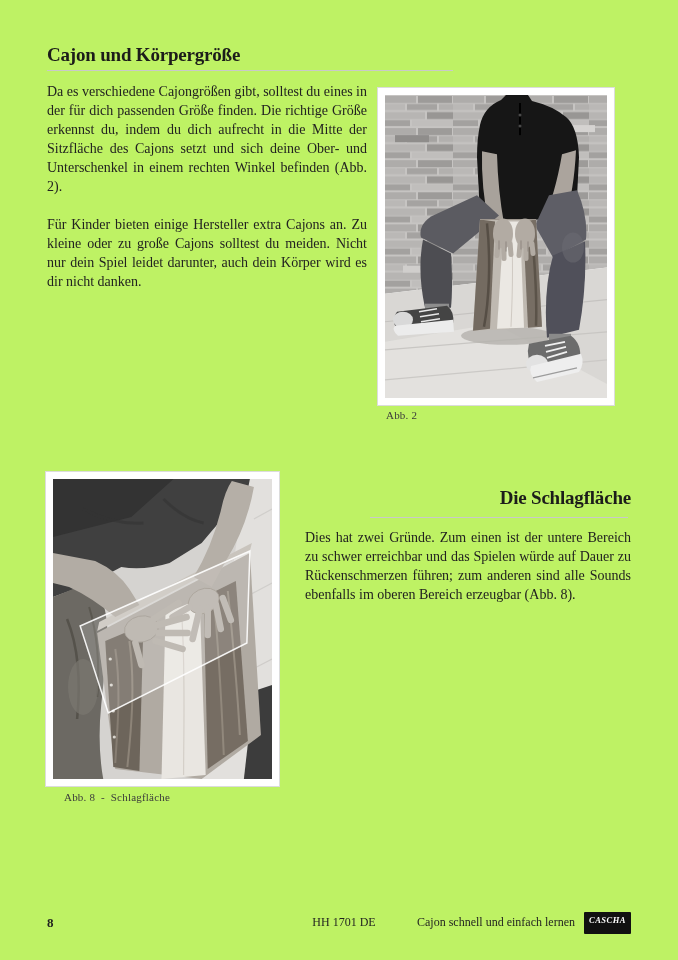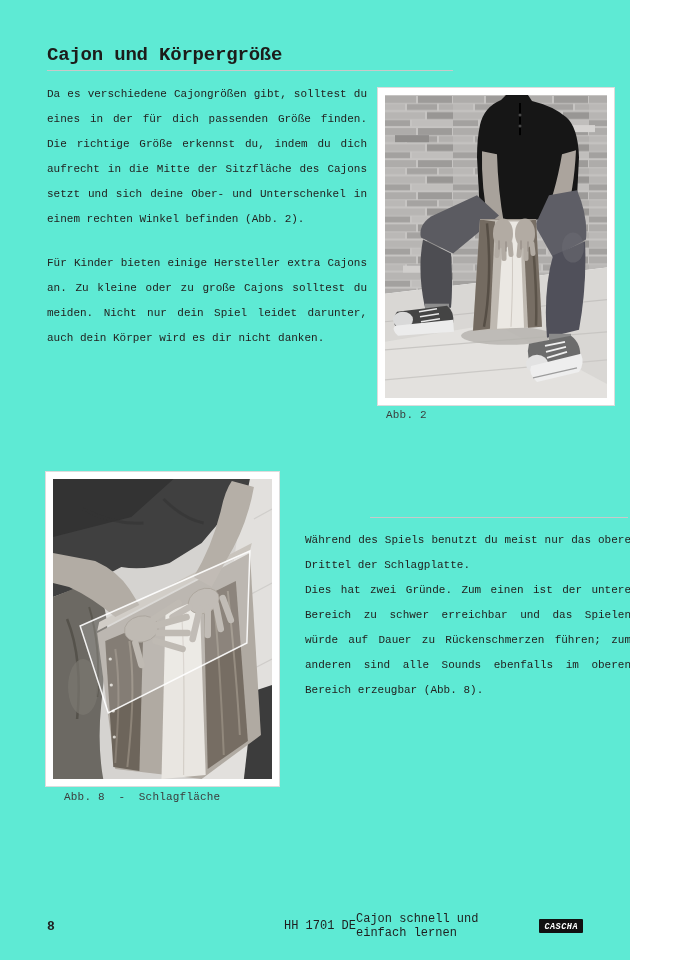--- a/index.html
+++ b/index.html
@@ -1,43 +1,43 @@
 <!DOCTYPE html>
 <html lang="de"><head>
 <meta charset="utf-8">
 <style>
   html,body{margin:0;padding:0;background:#ffffff;}
   .page{
-    position:relative;width:630px;height:960px;background:#5eead4;
-    font-family:Liberation Mono, monospace;color:#1f1f1f;overflow:hidden;
+    position:relative;width:678px;height:960px;background:#bef264;
+    font-family:Liberation Serif, serif;color:#1f1f1f;overflow:hidden;
   }
   .sec-title{
     position:absolute;font-size:19px;font-weight:700;letter-spacing:-0.2px;color:#1c1c1a;
     white-space:nowrap;
   }
   .rule{position:absolute;height:1px;background:#c9c9c9;}
-  .body-col{position:absolute;font-size:11px;line-height:25px;text-align:justify;color:#222220;}
+  .body-col{position:absolute;font-size:14px;line-height:19px;text-align:justify;color:#222220;}
   .body-col p{margin:0 0 19px 0;}
   .body-col p:last-child{margin-bottom:12px;}
   .body-col.tight p{margin:0;}
   .figure{
     position:absolute;background:#ffffff;border:1px solid #dcdcdc;padding:7px;box-sizing:border-box;
   }
   .figure svg{display:block;}
   .caption{position:absolute;font-size:11px;color:#3b3b3b;letter-spacing:.2px;white-space:pre;}
   .footer{
     position:absolute;left:47px;right:47px;top:912px;display:flex;align-items:center;
     font-size:12px;color:#1f1f1f;
   }
   .footer .pageno{flex:1;font-size:13px;font-weight:700;text-align:left;}
   .footer .doccode{text-align:left;margin-left:10px;}
   .footer .right{flex:1;display:flex;justify-content:flex-end;align-items:center;gap:9px;}
   .logo-box{
     display:inline-block;background:#111111;color:#ffffff;font-size:8.5px;font-weight:700;
-    font-style:italic;letter-spacing:.5px;padding:4px 5px 2px 5px;line-height:1;border-radius:1px;
+    font-style:italic;letter-spacing:.5px;padding:4px 5px 9px 5px;line-height:1;border-radius:1px;
   }
 </style>
 </head>
 <body>
 
 <div class="page">
 
   <div class="sec-title" style="left:47px;top:44px;">Cajon und Körpergröße</div>
   <div class="rule" style="left:47px;top:70px;width:406px;"></div>
 
@@ -150,24 +150,24 @@
             <path d="M161,256 L181,251"></path>
             <path d="M162,262 L182,256"></path>
         </g>
         <path d="M146,270 L196,258 Q200,268 194,276 L152,286 Q143,278 146,270 Z" fill="#eeeeee"></path>
         <path d="M148,282 L192,272" stroke="#9c9c9c" stroke-width="1.2" fill="none"></path>
       </g>
     </svg>
   </div>
   <div class="caption" style="left:386px;top:409px;">Abb. 2</div>
 
+  <div class="sec-title" style="left:305px;top:487px;width:326px;text-align:right;">Die Schlagfläche</div>
   <div class="rule" style="left:370px;top:517px;width:258px;"></div>
 
   <div class="body-col tight" style="left:305px;top:528px;width:326px;">
-    <p>Während des Spiels benutzt du meist nur das obere Drittel der Schlagplatte.</p>
     <p>Dies hat zwei Gründe. Zum einen ist der untere Bereich zu schwer erreichbar und das Spielen würde auf Dauer zu Rückenschmerzen führen; zum anderen sind alle Sounds ebenfalls im oberen Bereich erzeugbar (Abb. 8).</p>
   </div>
 
   <div class="figure" style="left:45px;top:471px;width:235px;height:316px;">
     <svg width="219" height="300" viewBox="0 0 218 300" preserveAspectRatio="none">
       <rect width="218" height="300" fill="#d5d3d0"></rect>
 
       <g>
         <polygon points="192,0 218,0 218,300 148,300" fill="#e2e0dd"></polygon>
         <path d="M200,40 L218,30" stroke="#d0cecb" stroke-width="1.2" fill="none"></path>

